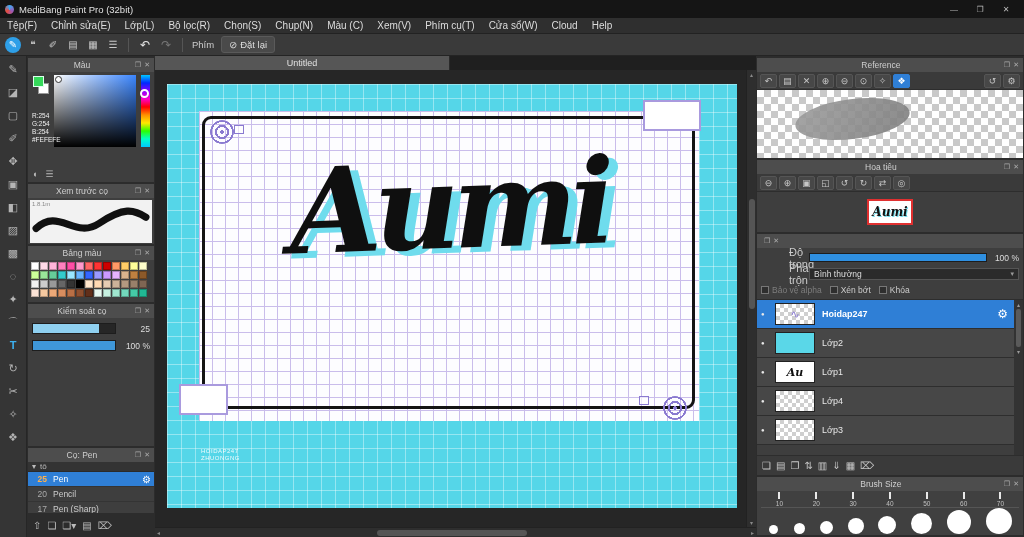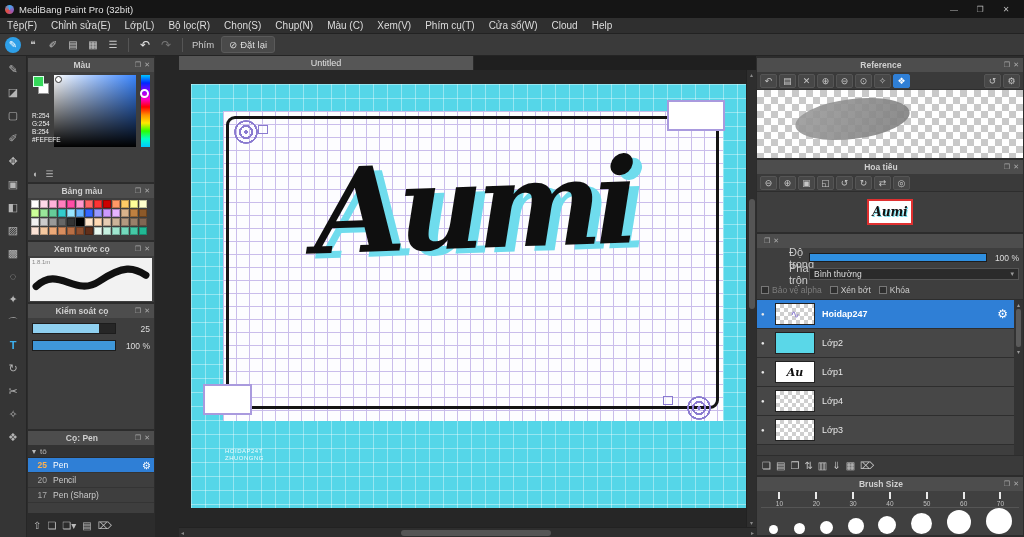--- a/index.html
+++ b/index.html
@@ -33,21 +33,21 @@
 
   
   .toolstrip{width:27px;background:#353535;border-right:1px solid #262626;display:flex;flex-direction:column;align-items:center;padding-top:4px;gap:5px;flex:none;}
   .tool{width:21px;height:18px;display:flex;align-items:center;justify-content:center;font-size:11px;color:#b5b5b5;border-radius:2px;}
   .tool.active{color:#3db1f0;font-weight:bold;}
 
   
   .leftcol{width:128px;background:#2c2c2c;display:flex;flex-direction:column;gap:2px;padding:2px 1px;flex:none;}
   .panel{background:#3e3e3e;display:flex;flex-direction:column;overflow:hidden;}
   .panel-header{height:14px;background:#4d4d4d;display:flex;align-items:center;font-size:8.5px;color:#cfcfcf;padding:0 4px;flex:none;}
-  .panel-title{flex:1;text-align:center;white-space:nowrap;overflow:hidden;font-weight:bold;}
+  .panel-title{flex:1;text-align:center;white-space:nowrap;overflow:hidden;}
   .ph-icon{font-size:7px;color:#aaa;margin-left:3px;}
 
   
   .p-color{height:124px;flex:none;}
   .color-body{position:relative;flex:1;}
   .fg-swatch{position:absolute;left:5px;top:4px;width:11px;height:11px;background:#35d95a;border:1px solid #dfe;z-index:2;}
   .bg-swatch{position:absolute;left:10px;top:11px;width:11px;height:11px;background:#fff;border:1px solid #999;}
   .sv-square{position:absolute;left:26px;top:3px;width:82px;height:72px;background:linear-gradient(to bottom,rgba(0,0,0,0),#000),linear-gradient(to right,#fff,#3b86ff);}
   .sv-cursor{position:absolute;left:1px;top:1px;width:7px;height:7px;border:1px solid #333;border-radius:50%;background:rgba(255,255,255,.85);}
   .hue-bar{position:absolute;right:4px;top:3px;width:9px;height:72px;background:linear-gradient(to bottom,#00c8ff,#0028ff,#8a00ff,#ff00c8,#ff0000,#ff9100,#ffe900,#2bff00,#00ffc8,#00c8ff);}
@@ -61,21 +61,21 @@
   .palette-grid{display:grid;grid-template-columns:repeat(13,8px);grid-auto-rows:8px;gap:1px;padding:2px 3px;}
   .swatch{width:8px;height:8px;border:1px solid rgba(0,0,0,.25);}
 
   
   .p-preview{height:60px;flex:none;}
   .preview-body{flex:1;background:#f2f2f2;position:relative;margin:2px;}
   .preview-note{position:absolute;left:2px;top:1px;font-size:6px;color:#888;}
   .preview-body svg{width:100%;height:100%;}
 
   
-  .p-control{height:125px;flex:none;}
+  .p-control{height:142px;flex:none;}
   .ctrl-body{padding:5px 4px;display:flex;flex-direction:column;gap:6px;}
   .slider-row{display:flex;align-items:center;gap:4px;}
   .slider-track{flex:1;height:11px;background:#262626;border:1px solid #1d1d1d;position:relative;}
   .slider-fill{height:100%;background:#3f97d9;}
   .slider-fill.light{background:#8fd0f0;}
   .slider-val{width:30px;text-align:right;font-size:8.5px;color:#ddd;}
 
   
   .p-brushes{flex:1;}
   .brush-group-row{height:13px;background:#333;display:flex;align-items:center;gap:4px;padding:0 4px;font-size:8px;color:#bbb;border-bottom:1px solid #2a2a2a;}
@@ -84,21 +84,21 @@
   .brush-size{width:16px;text-align:right;margin-right:6px;color:#aaa;}
   .brush-row.selected .brush-size{color:#ffb14d;font-weight:bold;}
   .brush-name{flex:1;white-space:nowrap;overflow:hidden;}
   .brush-gear{font-size:10px;color:#fff;}
 
   
   .left-dock{height:20px;display:flex;align-items:center;gap:6px;padding:0 5px;background:#2c2c2c;flex:none;}
   .dock-icon{font-size:10px;color:#bbb;}
 
   
-  .canvas-col{flex:1;display:flex;flex-direction:column;background:#262626;min-width:0;padding-left:24px;}
+  .canvas-col{flex:1;display:flex;flex-direction:column;background:#262626;min-width:0;}
   .tabbar{height:14px;background:#1f1f1f;display:flex;flex:none;}
   .tab{width:295px;background:#565656;color:#e2e2e2;font-size:9px;display:flex;align-items:center;justify-content:center;border-right:1px solid #2a2a2a;}
   .viewport-row{flex:1;display:flex;min-height:0;}
   .viewport{flex:1;position:relative;overflow:hidden;background:#262626;}
   .art-cyan{position:absolute;left:12px;top:14px;width:570px;height:424px;background-color:#55d6e8;background-image:linear-gradient(rgba(255,255,255,.38) 1px,transparent 1px),linear-gradient(90deg,rgba(255,255,255,.38) 1px,transparent 1px);background-size:14px 14px;}
   .art-white{position:absolute;left:32px;top:27px;width:500px;height:310px;background-color:#fdfdff;background-image:linear-gradient(#cabdeb 1px,transparent 1px),linear-gradient(90deg,#cabdeb 1px,transparent 1px);background-size:13px 13px;}
   .art-frame{position:absolute;left:3px;top:5px;right:4px;bottom:12px;border:3px solid #131313;border-radius:9px;}
   .art-script{position:absolute;left:0;right:0;top:26px;text-align:center;font-family:"DejaVu Serif",serif;font-style:italic;font-weight:700;font-size:118px;letter-spacing:-7px;color:#0f0f0f;text-shadow:9px 5px 0 #6fdced;transform:rotate(-2deg);}
   .swirl{position:absolute;width:24px;height:24px;border-radius:50%;background:repeating-radial-gradient(circle,#8a7ad0 0 2px,transparent 2px 5px);}
   .mini-square{position:absolute;width:10px;height:9px;border:1px solid #8a7ad0;background:rgba(255,255,255,.6);}
@@ -261,20 +261,34 @@
           <div class="rgb-info">
             <div>R:254</div>
             <div>G:254</div>
             <div>B:254</div>
             <div>#FEFEFE</div>
           </div>
           <div class="color-foot">
             <span class="cf-icon">◐</span>
             <span class="cf-icon">☰</span>
           </div>
+        </div>
+      </div>
+
+      <div class="panel p-preview">
+        <div class="panel-header">
+          <span class="panel-title">Xem trước cọ</span>
+          <span class="ph-icon">❐</span>
+          <span class="ph-icon">✕</span>
+        </div>
+        <div class="preview-body">
+          <span class="preview-note">1.8.1m</span>
+          <svg viewBox="0 0 120 40">
+            <path d="M6 27 C 28 6, 44 38, 68 22 S 102 8, 114 16" stroke="#111" fill="none" stroke-width="7" stroke-linecap="round"></path>
+          </svg>
         </div>
       </div>
 
       <div class="panel p-palette">
         <div class="panel-header">
           <span class="panel-title">Bảng màu</span>
           <span class="ph-icon">❐</span>
           <span class="ph-icon">✕</span>
         </div>
         <div class="palette-grid" id="palette-grid">
@@ -326,34 +340,20 @@
             <div class="swatch" style="background: rgb(97, 47, 26);"></div>
             <div class="swatch" style="background: rgb(232, 248, 240);"></div>
             <div class="swatch" style="background: rgb(198, 240, 224);"></div>
             <div class="swatch" style="background: rgb(159, 230, 207);"></div>
             <div class="swatch" style="background: rgb(115, 217, 188);"></div>
             <div class="swatch" style="background: rgb(69, 201, 166);"></div>
             <div class="swatch" style="background: rgb(33, 184, 148);"></div>
           </div>
       </div>
 
-      <div class="panel p-preview">
-        <div class="panel-header">
-          <span class="panel-title">Xem trước cọ</span>
-          <span class="ph-icon">❐</span>
-          <span class="ph-icon">✕</span>
-        </div>
-        <div class="preview-body">
-          <span class="preview-note">1.8.1m</span>
-          <svg viewBox="0 0 120 40">
-            <path d="M6 27 C 28 6, 44 38, 68 22 S 102 8, 114 16" stroke="#111" fill="none" stroke-width="7" stroke-linecap="round"></path>
-          </svg>
-        </div>
-      </div>
-
       <div class="panel p-control">
         <div class="panel-header">
           <span class="panel-title">Kiểm soát cọ</span>
           <span class="ph-icon">❐</span>
           <span class="ph-icon">✕</span>
         </div>
         <div class="ctrl-body">
           <div class="slider-row">
             <div class="slider-track">
                 <div class="slider-fill light" style="width:80%"></div>

